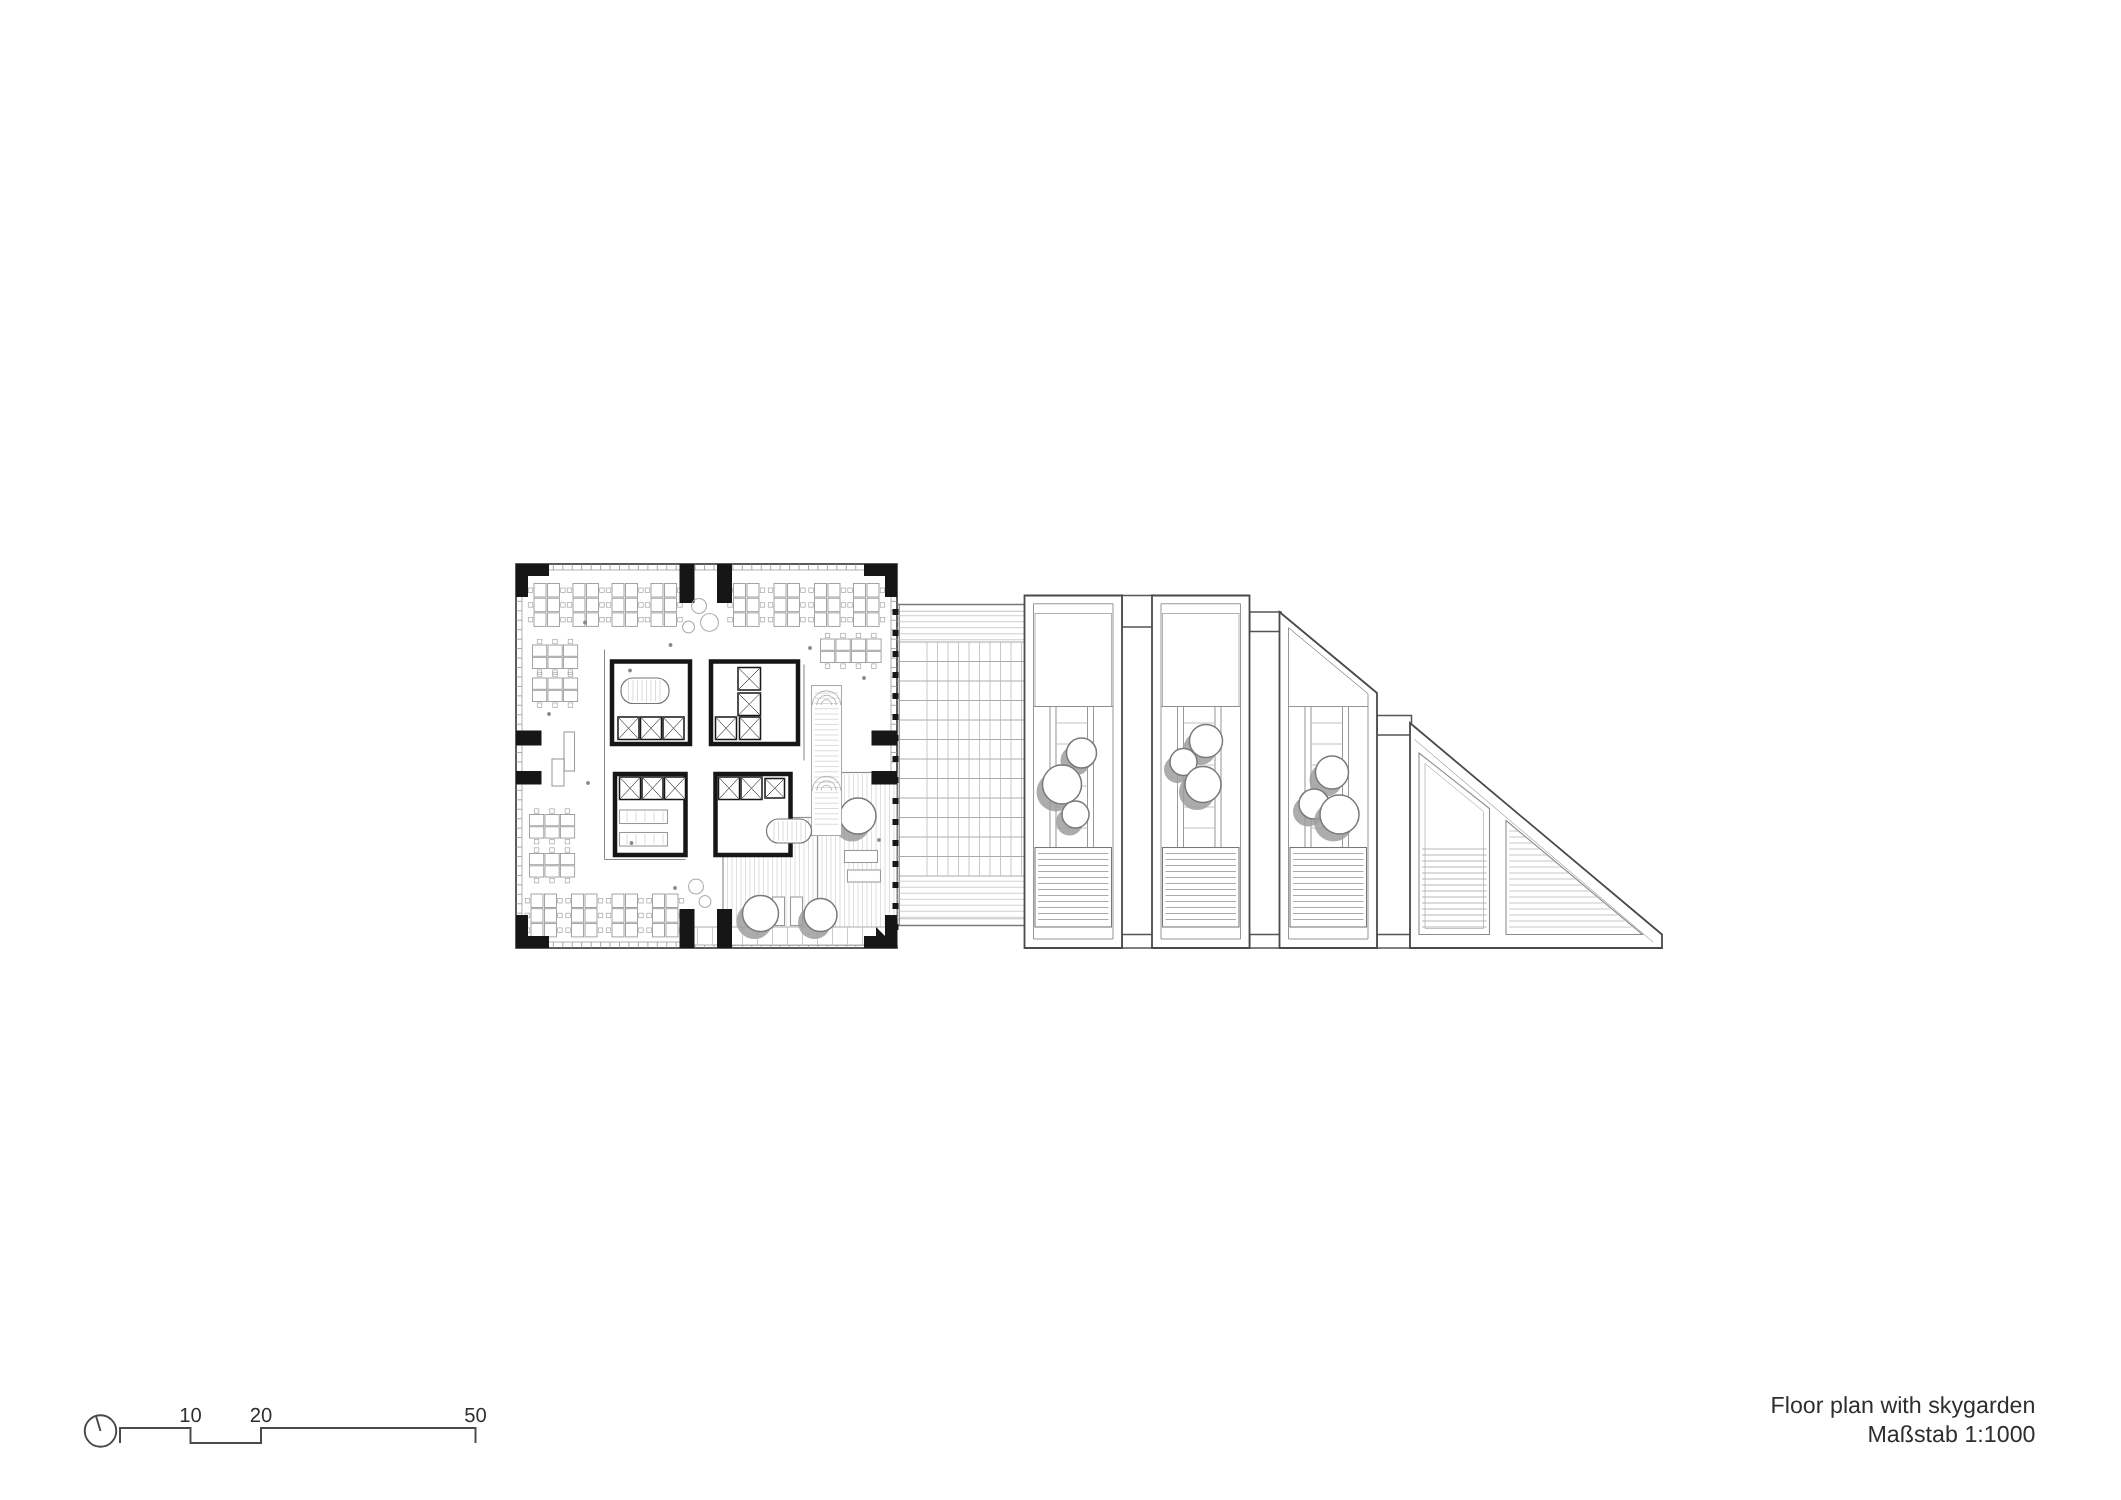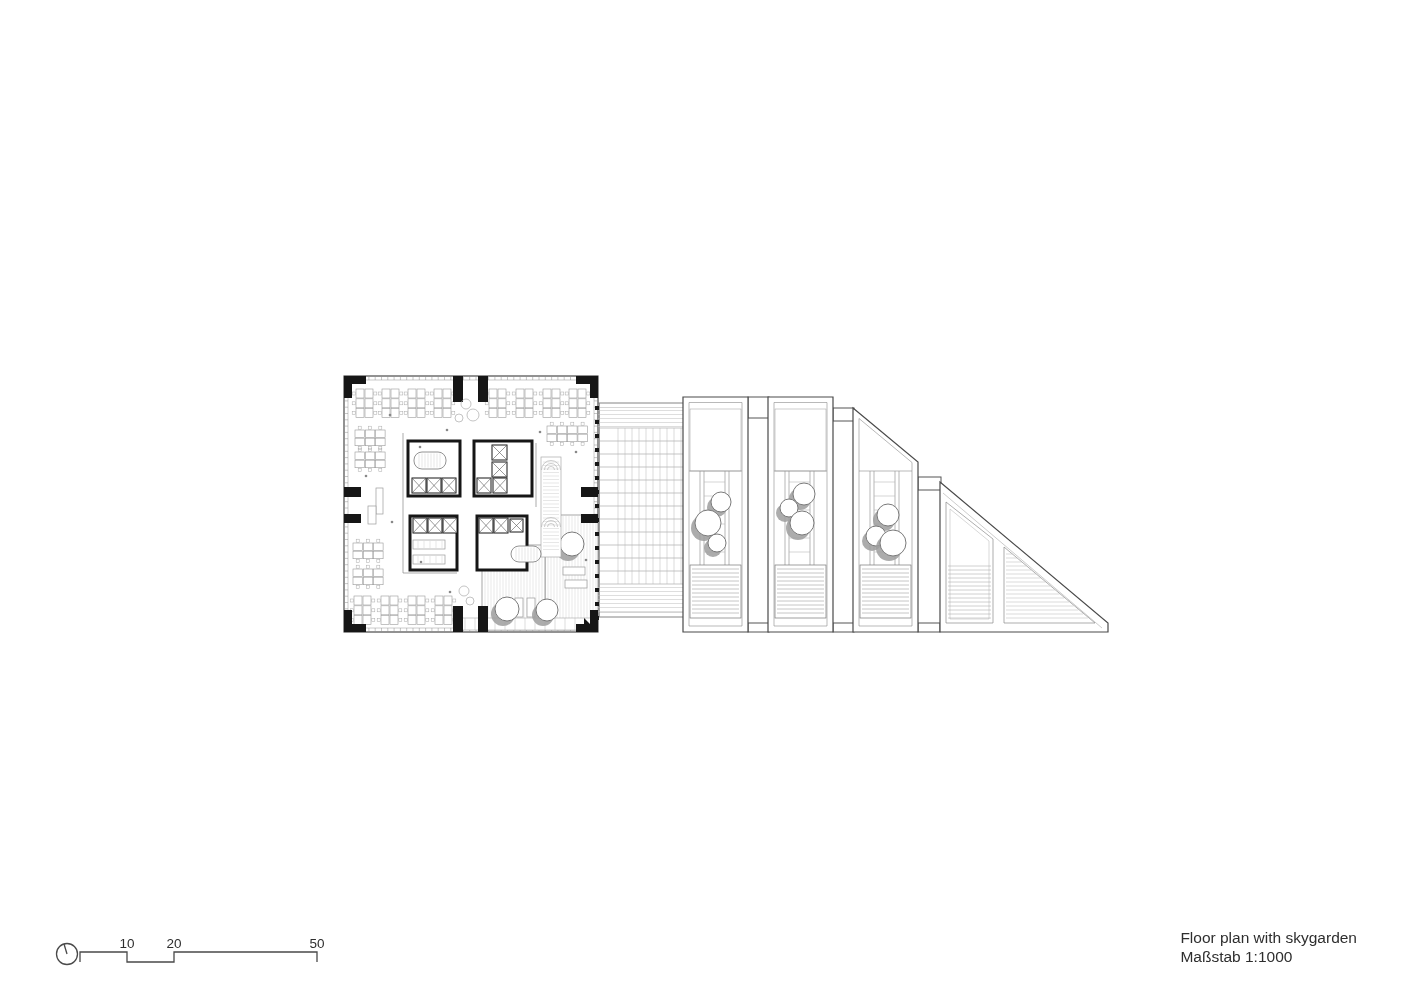--- a/index.html
+++ b/index.html
@@ -1,20 +1,20 @@
 <!DOCTYPE html>
 <html><head>
 <meta charset="utf-8">
 <style>
   html,body{margin:0;padding:0;background:#fff;}
   body{width:1414px;height:1000px;position:relative;overflow:hidden;
        font-family:"Liberation Sans",sans-serif;}
   #drw{position:absolute;left:0;top:0;}
   #scalebar{position:absolute;left:30px;top:928px;}
-  #titleblock{position:absolute;right:57px;top:929px;text-align:left;
+  #titleblock{position:absolute;right:57px;top:929px;text-align:right;
               color:#2e2e2e;font-size:15.5px;line-height:18.5px;}
   svg text{font-family:"Liberation Sans",sans-serif;}
 </style>
 </head>
 <body>
 
 <svg id="drw" width="1414" height="1000" viewBox="0 0 1414 1000">
     <g>
       <rect x="344" y="376" width="254" height="256" fill="#fff" stroke="#3a3a3a" stroke-width="1.1"></rect>
       <rect x="348" y="380" width="246" height="248" fill="none" stroke="#999" stroke-width="0.5"></rect>

